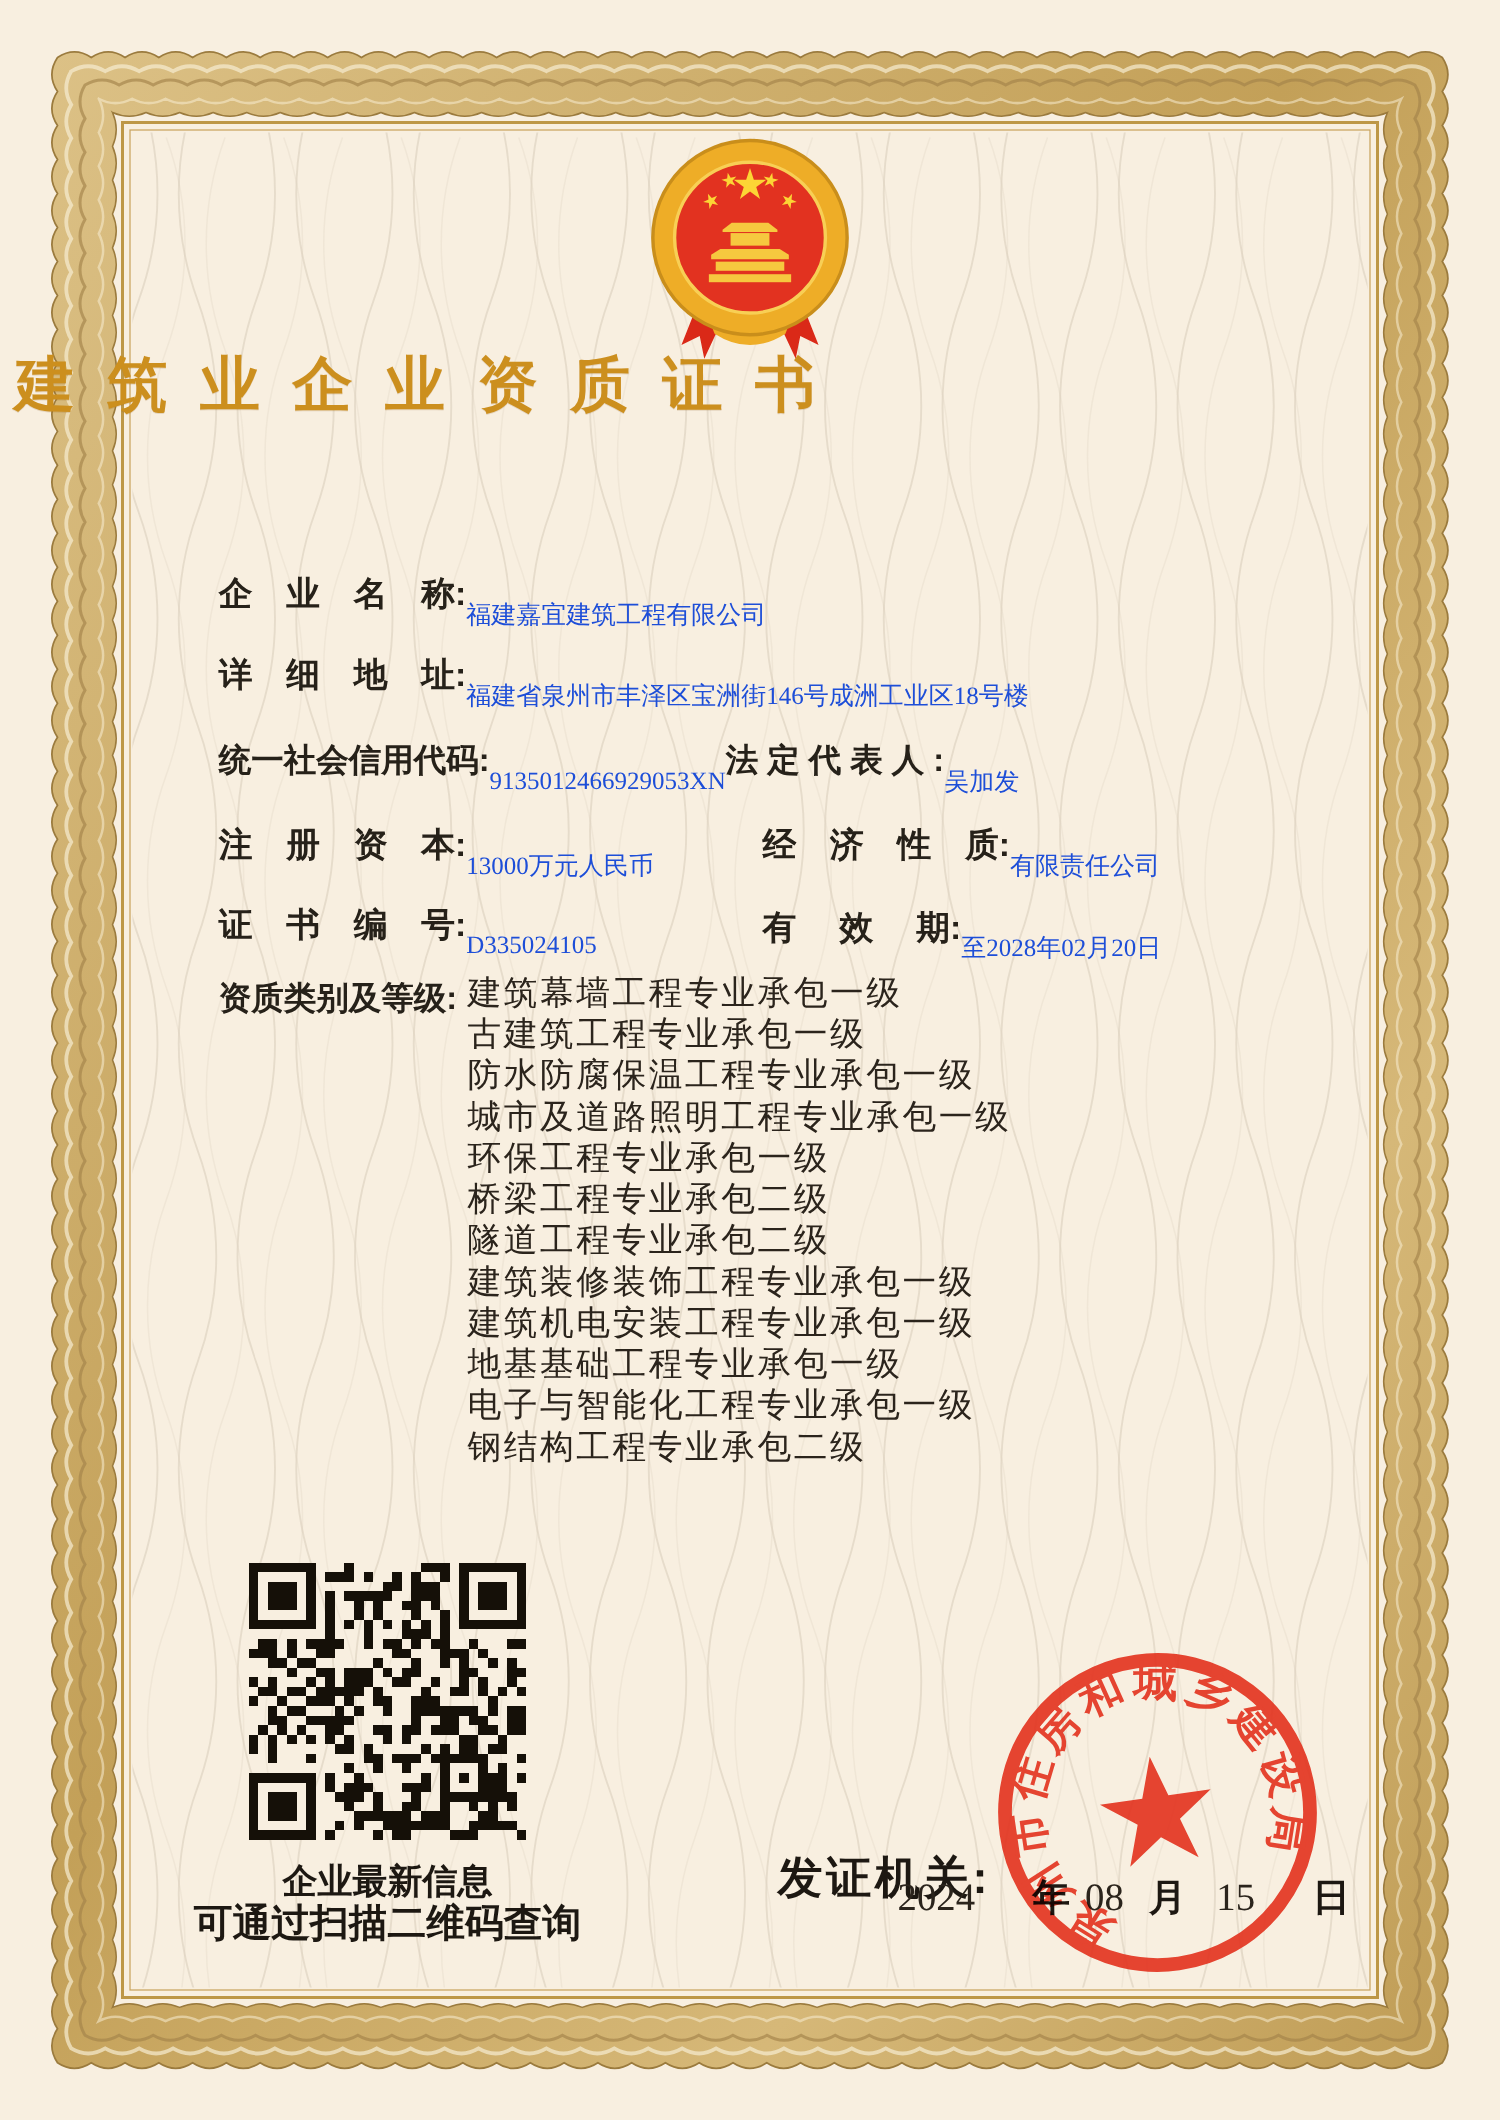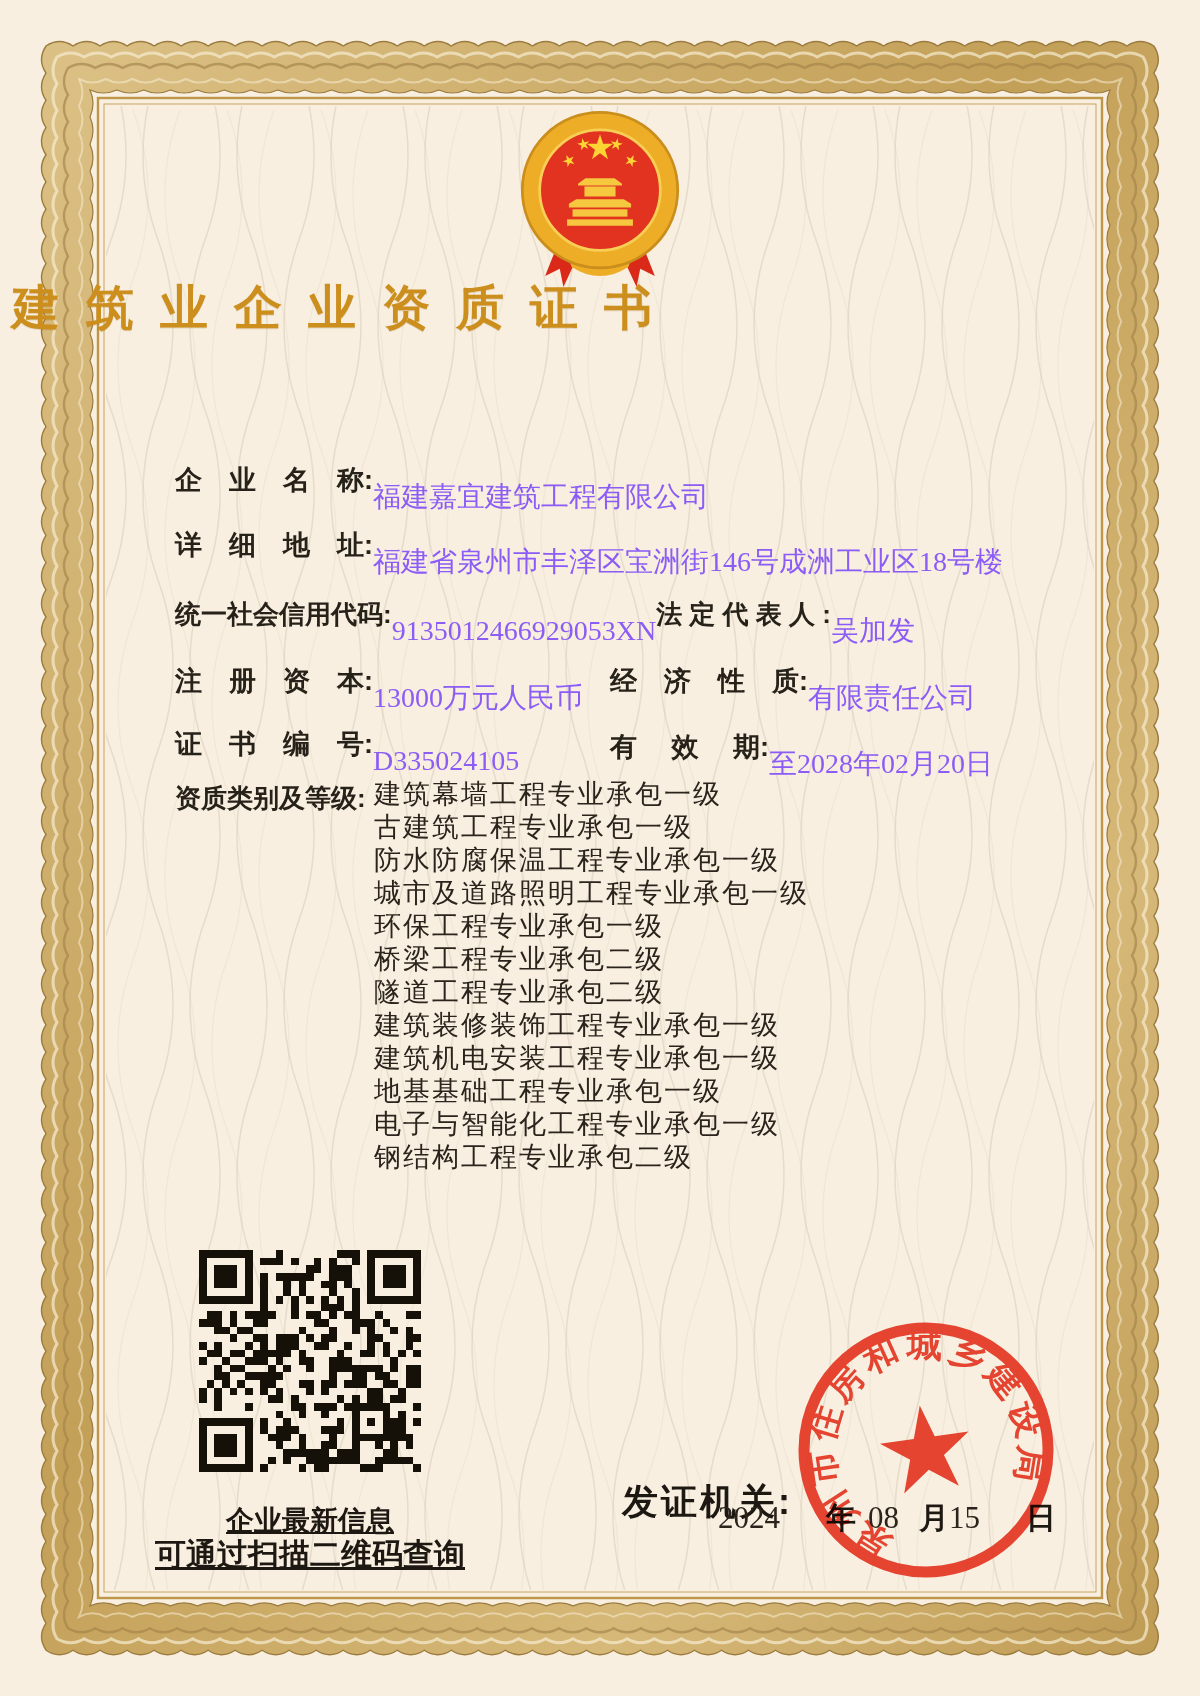--- a/index.html
+++ b/index.html
@@ -10,39 +10,39 @@
 
   .emblem{position:absolute;left:508px;top:106px;width:184px;height:192px;}
 
   .cert-title{position:absolute;left:0;top:276px;width:100%;text-align:left;
       font-size:48px;font-weight:bold;color:#cc8f1e;letter-spacing:26px;padding-left:12px;box-sizing:border-box;
       text-shadow:0 1px 0 rgba(120,70,0,.15);}
 
   .row{position:absolute;left:175px;display:flex;align-items:center;white-space:pre;}
   .lbl{font-family:"Liberation Sans",sans-serif;font-weight:bold;font-size:27px;color:#262119;white-space:pre;}
   .lbl.small{font-size:26px;letter-spacing:0px;}
-  .val{font-family:"Liberation Serif","DejaVu Serif",serif;font-size:28px;color:#8b5cf6;white-space:pre;margin-top:34px;}
+  .val{font-family:"Liberation Serif","DejaVu Serif",serif;font-size:20px;color:#1d4ed8;white-space:pre;margin-top:34px;}
 
   .qual-label{position:absolute;left:175px;top:781px;font-weight:bold;font-size:26px;color:#262119;}
   .qual-list{position:absolute;left:374px;top:778px;}
   .qual-item{font-family:"Liberation Serif","DejaVu Serif",serif;font-size:27px;color:#2b241c;
       line-height:33px;letter-spacing:2px;}
 
   .qr-block{position:absolute;left:130px;top:1250px;width:360px;text-align:center;}
   #qr-svg{display:block;margin:0 auto;width:222px;height:222px;}
-  .qr-caption{margin-top:32px;font-weight:bold;color:#1d1812;text-decoration:underline;}
+  .qr-caption{margin-top:16px;font-weight:bold;color:#1d1812;}
   .qr-caption .l1{font-size:28px;line-height:34px;}
   .qr-caption .l2{font-size:31px;line-height:34px;}
 
   .issuer{position:absolute;left:622px;top:1478px;font-weight:bold;font-size:36px;color:#1d1812;letter-spacing:3px;}
   .date-row{position:absolute;left:718px;top:1498px;display:flex;align-items:baseline;z-index:3;}
   .date-num{font-family:"Liberation Serif","DejaVu Serif",serif;font-size:31px;color:#2b241c;}
   .date-unit{font-weight:bold;font-size:30px;color:#1d1812;}
   .m-year{margin-left:46px;}.m-monthnum{margin-left:12px;}.m-month{margin-left:20px;}
-  .m-daynum{margin-left:0;}.m-day{margin-left:46px;}
+  .m-daynum{margin-left:24px;}.m-day{margin-left:46px;}
 
   .seal{position:absolute;left:776px;top:1300px;width:300px;height:300px;z-index:5;
         opacity:.9;mix-blend-mode:multiply;transform:rotate(-8deg);}
   .seal text{font-family:"Liberation Serif","DejaVu Serif",serif;font-weight:bold;}
 </style>
 </head>
 <body>
 
 <div class="page">
 

